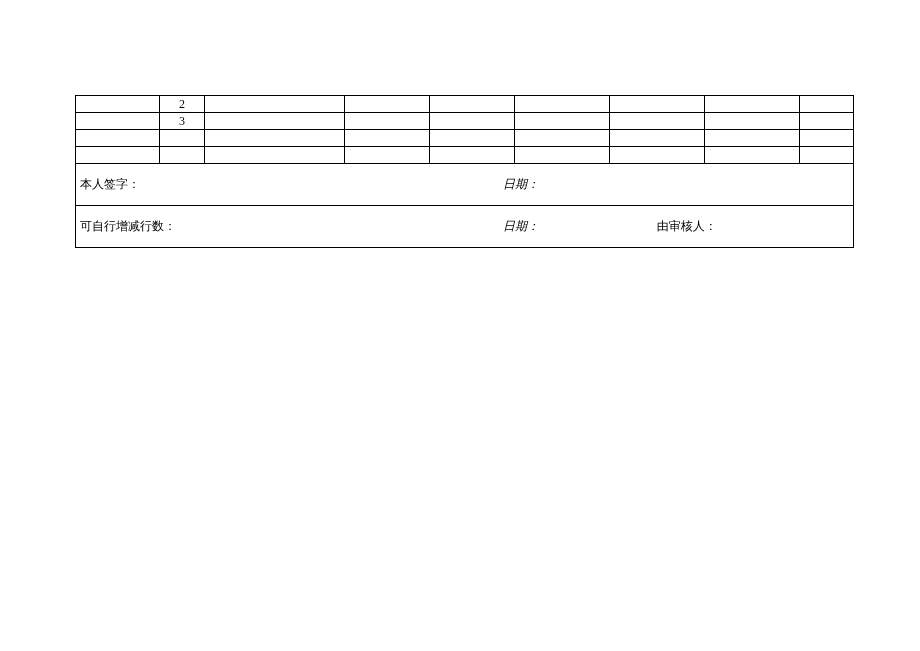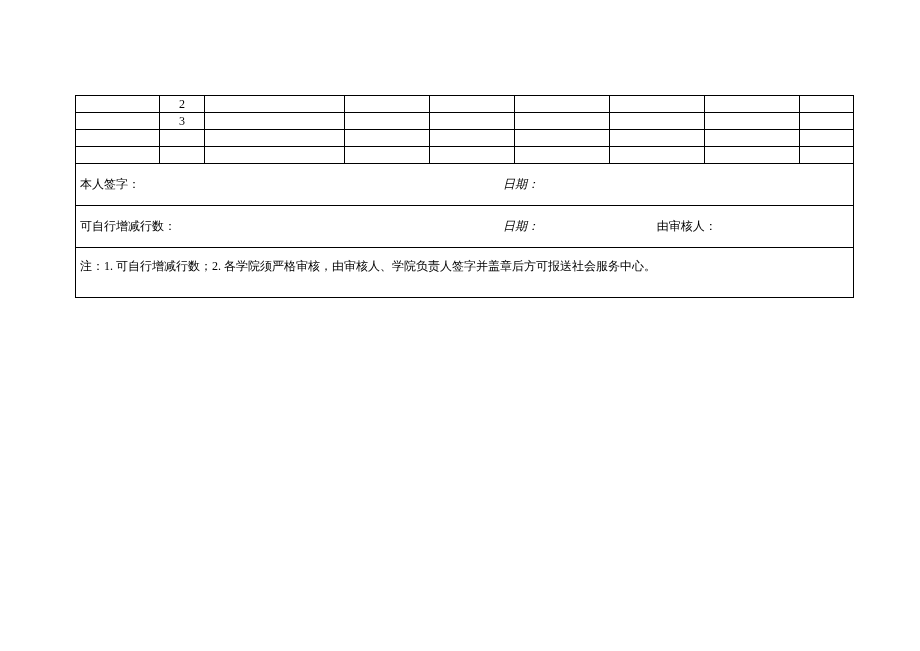--- a/index.html
+++ b/index.html
@@ -139,20 +139,15 @@
       </tr>
       <tr class="sig-row">
         <td colspan="9">
           <div class="sig-inner">
             <span class="sig-left">可自行增减行数：</span>
             <span class="sig-date">日期：</span>
             <span class="sig-seal">由审核人：</span>
           </div>
         </td>
       </tr>
-      <tr class="note-row">
-        <td colspan="9">
-          <span>注：1. 可自行增减行数；2. 各学院须严格审核，由审核人、学院负责人签字并盖章后方可报送社会服务中心。</span>
-        </td>
-      </tr>
     </tbody>
   </table>
 </div>
 
 </body></html>

